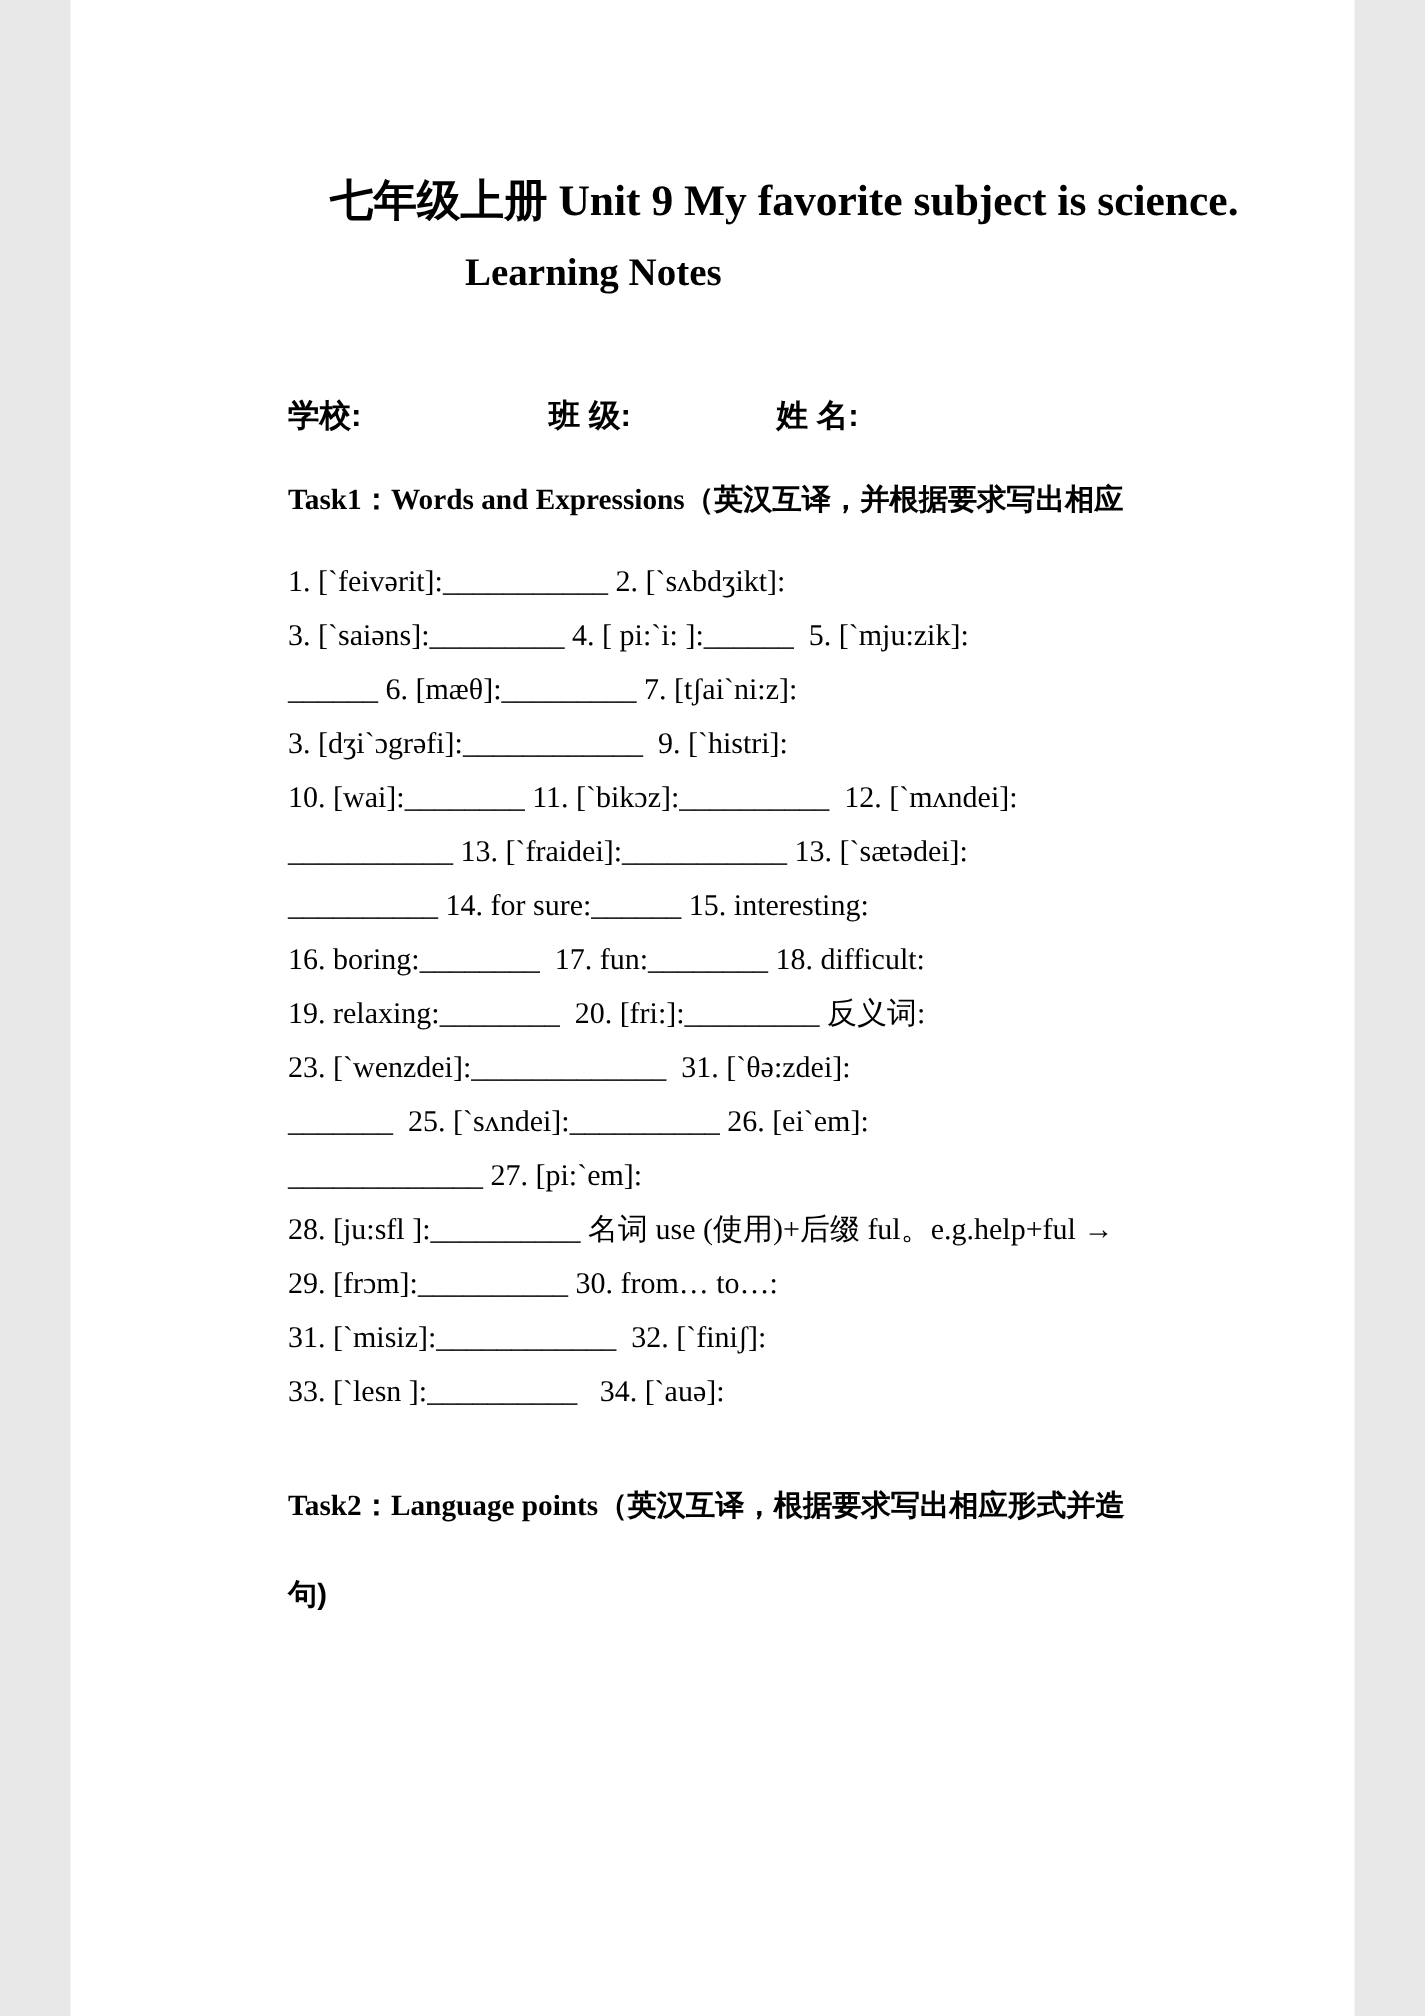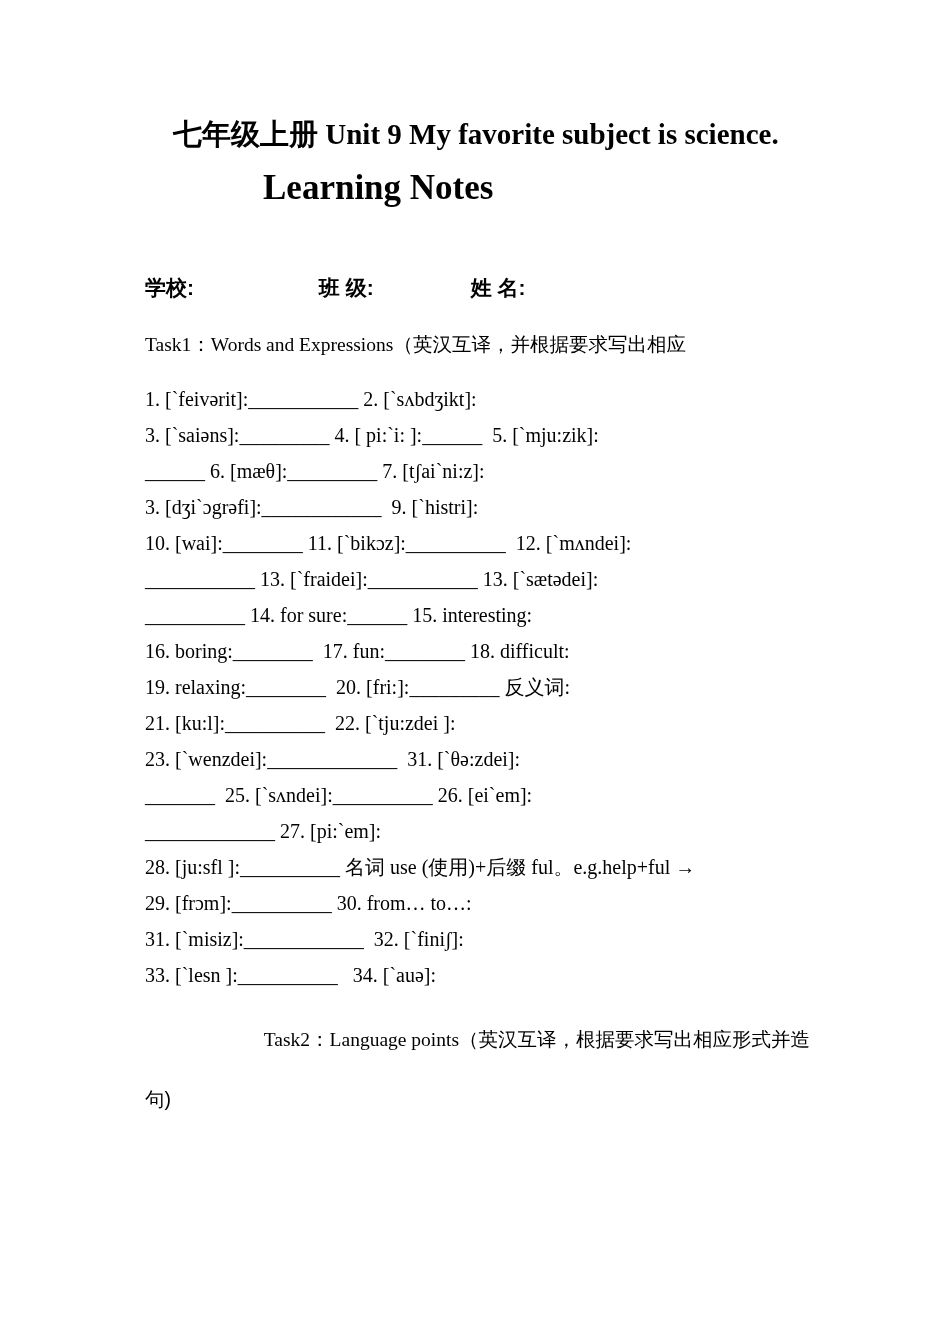--- a/index.html
+++ b/index.html
@@ -1,65 +1,65 @@
 <!DOCTYPE html>
 <html><head>
 <meta charset="utf-8">
 <style>
   * { box-sizing: border-box; }
   html, body { margin: 0; padding: 0; }
   body { background: #e8e8e8; }
   .page {
     position: relative;
-    width: 950px;
+    width: 856px;
     height: 1344px;
     margin: 0 auto;
     background: #ffffff;
     color: #000000;
     font-family: "Liberation Serif", serif;
     overflow: hidden;
   }
   .content { padding: 116px 140px 0 145px; }
 
   .title-l1 {
     font-size: 29px;
     font-weight: bold;
     margin: 0 0 0 28px;
     line-height: 1.25;
     white-space: nowrap;
   }
   .title-l1 .zh-part { font-family: "Liberation Sans", sans-serif; }
   .title-l2 {
-    font-size: 35px;
+    font-size: 26px;
     font-weight: bold;
     margin: 14px 0 0 118px;
     line-height: 1.25;
   }
 
   .fields {
     margin-top: 20px;
     font-size: 21px;
     font-weight: bold;
     font-family: "Liberation Sans", sans-serif;
   }
   .fields .field { display: inline-block; }
   .fields .f-school { width: 168px; margin-top: 44px; }
   .fields .f-class  { width: 146px; }
 
   .task-heading {
     margin-top: 30px;
     font-size: 19.5px;
-    font-weight: normal;
+    font-weight: bold;
     line-height: 1.3;
     white-space: nowrap;
   }
   .task-heading .en { font-family: "Liberation Serif", serif; }
   .zh { font-family: "Liberation Sans", sans-serif; }
   .task-heading.cont { margin-top: 34px; white-space: normal; }
-  .task-heading.t2 { margin-top: 34px; text-align: right; }
+  .task-heading.t2 { margin-top: 46px; }
 
   .word-list {
     margin-top: 24px;
     font-size: 20px;
   }
   .word-list .line {
     line-height: 36px;
     white-space: pre-wrap;
   }
 </style>
@@ -83,21 +83,20 @@
     <div class="word-list">
       <div class="line">1. [`feivərit]:___________ 2. [`sʌbdʒikt]:</div>
       <div class="line">3. [`saiəns]:_________ 4. [ pi:`i: ]:______  5. [`mju:zik]:</div>
       <div class="line">______ 6. [mæθ]:_________ 7. [tʃai`ni:z]:</div>
       <div class="line">3. [dʒi`ɔgrəfi]:____________  9. [`histri]:</div>
       <div class="line">10. [wai]:________ 11. [`bikɔz]:__________  12. [`mʌndei]:</div>
       <div class="line">___________ 13. [`fraidei]:___________ 13. [`sætədei]:</div>
       <div class="line">__________ 14. for sure:______ 15. interesting:</div>
       <div class="line">16. boring:________  17. fun:________ 18. difficult:</div>
       <div class="line">19. relaxing:________  20. [fri:]:_________ 反义词:</div>
-      <div class="line">21. [ku:l]:__________  22. [`tju:zdei ]:</div>
       <div class="line">23. [`wenzdei]:_____________  31. [`θə:zdei]:</div>
       <div class="line">_______  25. [`sʌndei]:__________ 26. [ei`em]:</div>
       <div class="line">_____________ 27. [pi:`em]:</div>
       <div class="line">28. [ju:sfl ]:__________ 名词 use (使用)+后缀 ful。e.g.help+ful →</div>
       <div class="line">29. [frɔm]:__________ 30. from… to…:</div>
       <div class="line">31. [`misiz]:____________  32. [`finiʃ]:</div>
       <div class="line">33. [`lesn ]:__________   34. [`auə]:</div>
     </div>
 
     <div class="task-heading t2"><span class="en">Task2：Language points</span><span class="zh">（英汉互译，根据要求写出相应形式并造</span></div>

